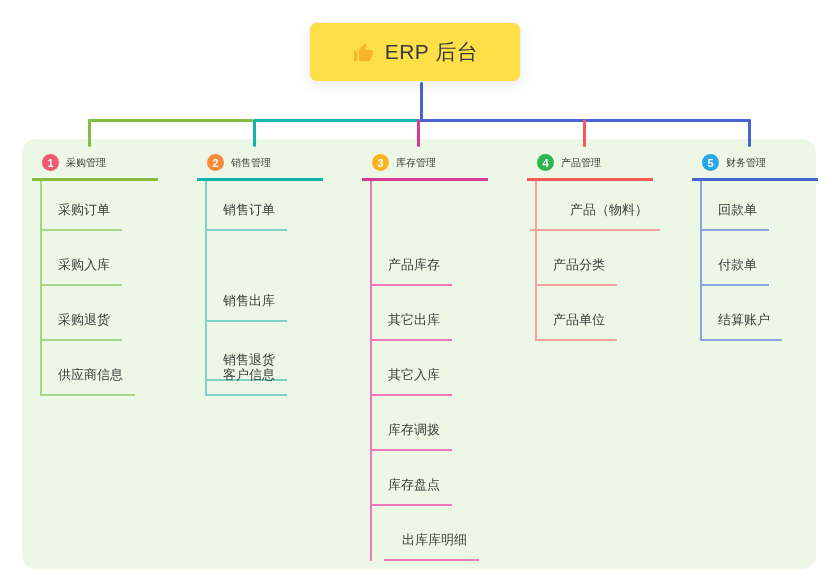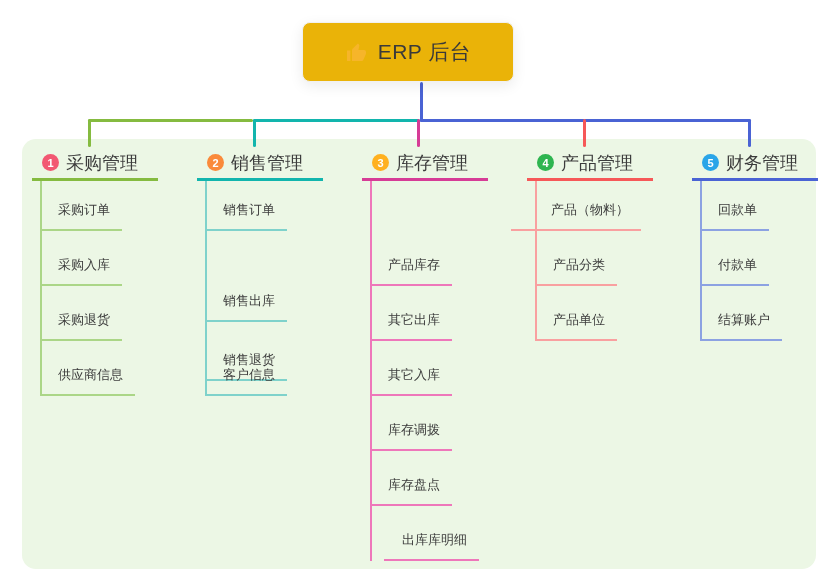--- a/index.html
+++ b/index.html
@@ -1,30 +1,30 @@
 <!DOCTYPE html>
 <html><head>
 <meta charset="utf-8">
 <style>
   html,body{margin:0;padding:0;background:#ffffff;width:839px;height:588px;overflow:hidden;
     font-family:"Liberation Sans","DejaVu Sans",sans-serif;}
   .canvas{position:relative;width:839px;height:588px;}
   .panel{position:absolute;left:22px;top:139px;width:794px;height:430px;background:#ecf7e5;border-radius:14px;}
   .hline{position:absolute;height:3px;border-radius:2px;}
   .vline{position:absolute;width:3px;border-radius:2px;}
-  .root-card{position:absolute;left:302px;top:22px;width:212px;height:60px;background:#eab308;
+  .root-card{position:absolute;left:309px;top:22px;width:212px;height:60px;background:#fde047;
     border:1px solid #f1f1f1;border-radius:8px;box-shadow:0 4px 14px rgba(0,0,0,0.08);
     display:flex;align-items:center;justify-content:center;gap:9px;box-sizing:border-box;}
   .root-card .thumb{width:24px;height:24px;display:inline-flex;}
   .root-label{font-size:21px;color:#3a3a3a;font-weight:500;letter-spacing:0.5px;}
   .branch-title{position:absolute;top:147px;width:116px;height:31px;border-bottom:3px solid;
     display:flex;align-items:center;gap:7px;padding-left:10px;box-sizing:content-box;}
   .badge{width:17px;height:17px;border-radius:50%;color:#fff;font-size:11px;font-weight:bold;
     display:inline-flex;align-items:center;justify-content:center;flex:0 0 auto;}
-  .btext{font-size:18px;color:#3c3c3c;white-space:nowrap;}
+  .btext{font-size:10px;color:#3c3c3c;white-space:nowrap;}
   .bvline{position:absolute;width:2px;}
   .child{position:absolute;font-size:13px;color:#3c3c3c;line-height:18px;
     padding:0 12px 10px 18px;border-bottom:2px solid;white-space:nowrap;}
 </style>
 </head>
 <body>
 
 <div class="canvas">
 
   <div class="panel"></div>
@@ -78,21 +78,21 @@
   <div class="child" style="left: 370px; top: 366px; border-bottom-color: rgb(238, 119, 186);">其它入库</div>
   <div class="child" style="left: 370px; top: 421px; border-bottom-color: rgb(238, 119, 186);">库存调拨</div>
   <div class="child" style="left: 370px; top: 476px; border-bottom-color: rgb(238, 119, 186);">库存盘点</div>
   <div class="child" style="left: 384px; top: 531px; border-bottom-color: rgb(238, 119, 186);">出库库明细</div>
 
   <div class="branch-title" style="left: 527px; border-bottom-color: rgb(246, 88, 88);">
     <span class="badge" style="background: rgb(46, 181, 80);">4</span>
     <span class="btext">产品管理</span>
   </div>
   <div class="bvline" style="left: 535px; top: 181px; height: 160px; background: rgb(249, 160, 160);"></div>
-  <div class="child" style="left: 511px; top: 201px; border-bottom-color: rgb(249, 160, 160); padding-left: 40px;">产品（物料）</div>
+  <div class="child" style="left: 530px; top: 201px; border-bottom-color: rgb(249, 160, 160); padding-left: 40px;">产品（物料）</div>
   <div class="child" style="left: 535px; top: 256px; border-bottom-color: rgb(249, 160, 160);">产品分类</div>
   <div class="child" style="left: 535px; top: 311px; border-bottom-color: rgb(249, 160, 160);">产品单位</div>
 
   <div class="branch-title" style="left: 692px; border-bottom-color: rgb(74, 99, 212);">
     <span class="badge" style="background: rgb(42, 165, 232);">5</span>
     <span class="btext">财务管理</span>
   </div>
   <div class="bvline" style="left: 700px; top: 181px; height: 160px; background: rgb(140, 162, 226);"></div>
   <div class="child" style="left: 700px; top: 201px; border-bottom-color: rgb(140, 162, 226);">回款单</div>
   <div class="child" style="left: 700px; top: 256px; border-bottom-color: rgb(140, 162, 226);">付款单</div>

